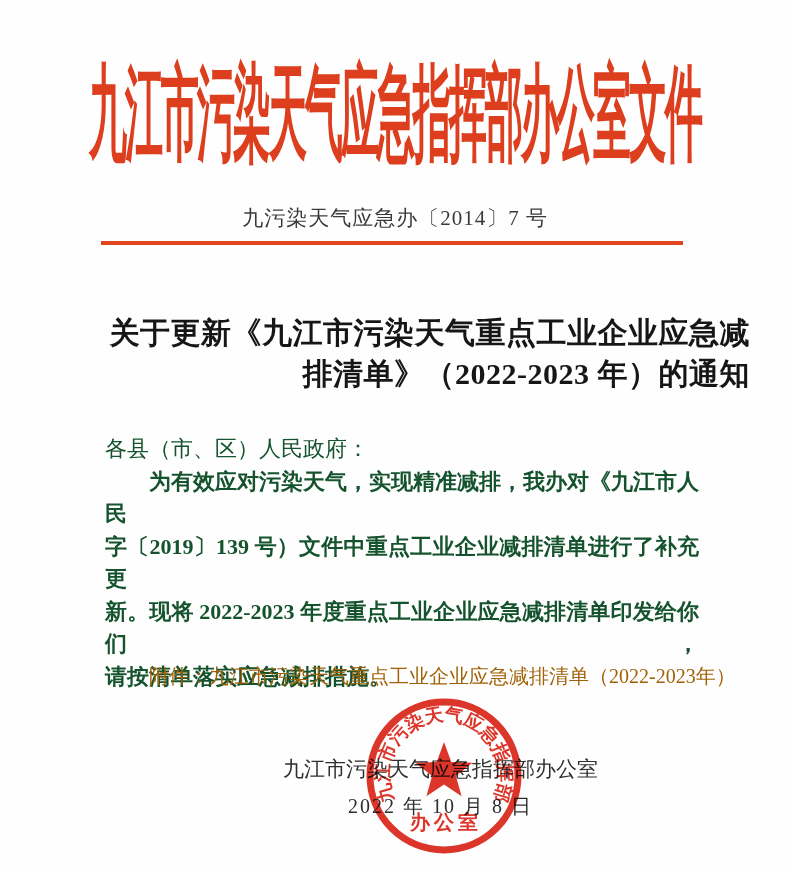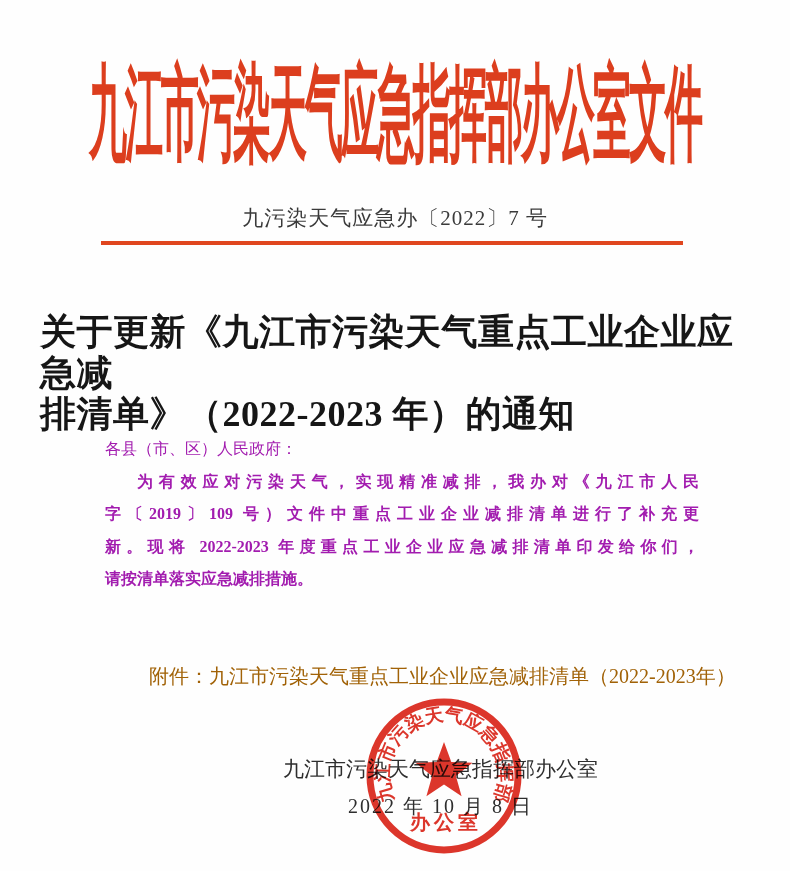--- a/index.html
+++ b/index.html
@@ -32,32 +32,32 @@
   }
   
   .red-rule{
     position:absolute;top:241px;left:101px;
     width:582px;height:4px;
     background:#e0461f;
   }
   
   .doc-title{
     position:absolute;top:312px;left:40px;right:40px;
-    text-align:left;
-    font-size:36px;font-weight:bold;
+    text-align:right;
+    font-size:30px;font-weight:bold;
     line-height:41px;
     color:#161616;
     letter-spacing:0.5px;
   }
   
   .body-block{
     position:absolute;top:433px;left:105px;width:594px;
-    font-size:16px;
+    font-size:22px;
     line-height:32.5px;
-    color:#a21caf;
+    color:#14532d;
   }
   .salutation{text-align:left;}
   .paragraph .line{
     text-align:justify;
     text-align-last:justify;
     font-weight:bold;
   }
   .paragraph .line:first-child{text-indent:2em;}
   .paragraph .line:last-child{text-align-last:left;}
   
@@ -95,34 +95,34 @@
     pointer-events:none;
   }
 </style>
 </head>
 <body>
 
 <div class="page">
 
   <div class="red-header">九江市污染天气应急指挥部办公室文件</div>
 
-  <div class="doc-number">九污染天气应急办〔2022〕7 号</div>
+  <div class="doc-number">九污染天气应急办〔2014〕7 号</div>
 
   <div class="red-rule"></div>
 
   <div class="doc-title">
     <div>关于更新《九江市污染天气重点工业企业应急减</div>
     <div>排清单》（2022-2023 年）的通知</div>
   </div>
 
   <div class="body-block">
     <div class="salutation">各县（市、区）人民政府：</div>
     <div class="paragraph">
         <div class="line">为有效应对污染天气，实现精准减排，我办对《九江市人民</div>
-        <div class="line">字〔2019〕109 号）文件中重点工业企业减排清单进行了补充更</div>
+        <div class="line">字〔2019〕139 号）文件中重点工业企业减排清单进行了补充更</div>
         <div class="line">新。现将 2022-2023 年度重点工业企业应急减排清单印发给你们，</div>
         <div class="line">请按清单落实应急减排措施。</div>
       </div>
   </div>
 
   <div class="attachment">附件：九江市污染天气重点工业企业应急减排清单（2022-2023年）</div>
 
   <div class="signature-block">
     <div class="signature-org">九江市污染天气应急指挥部办公室</div>
     <div class="signature-date">2022 年 10 月 8 日</div>

